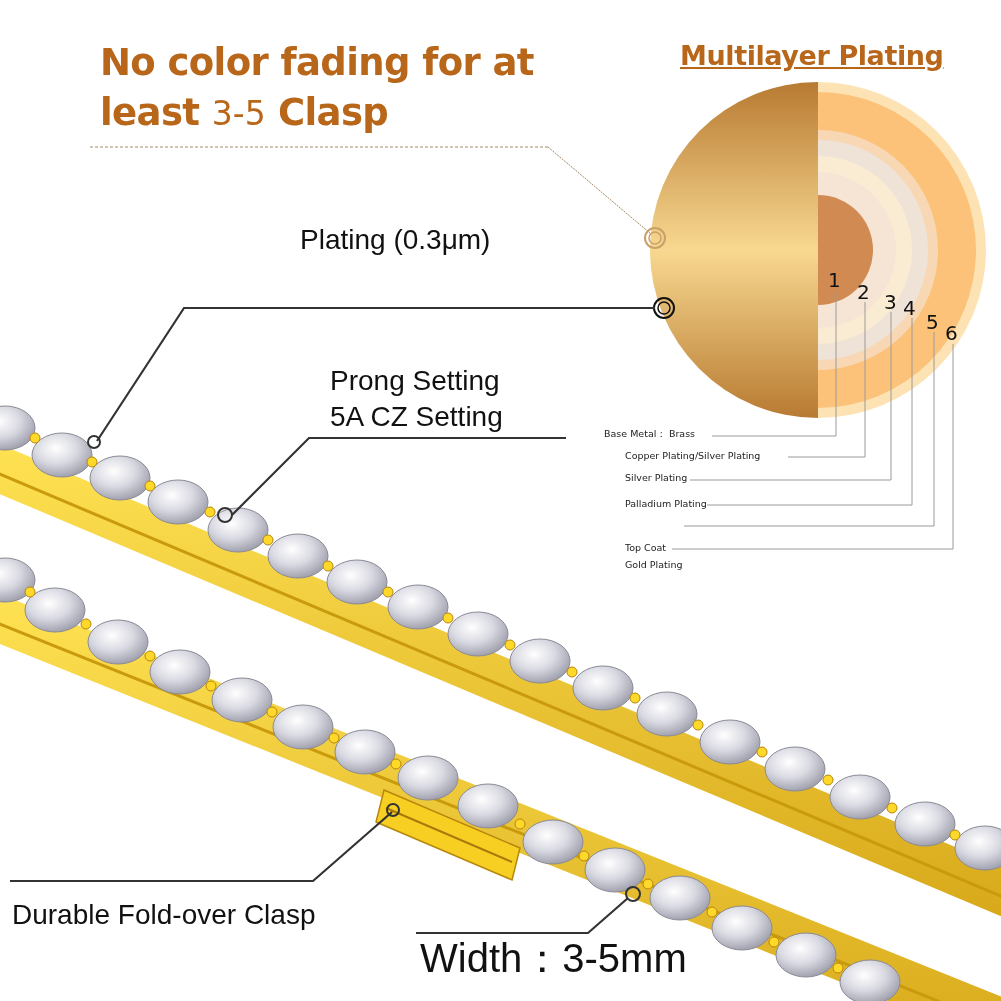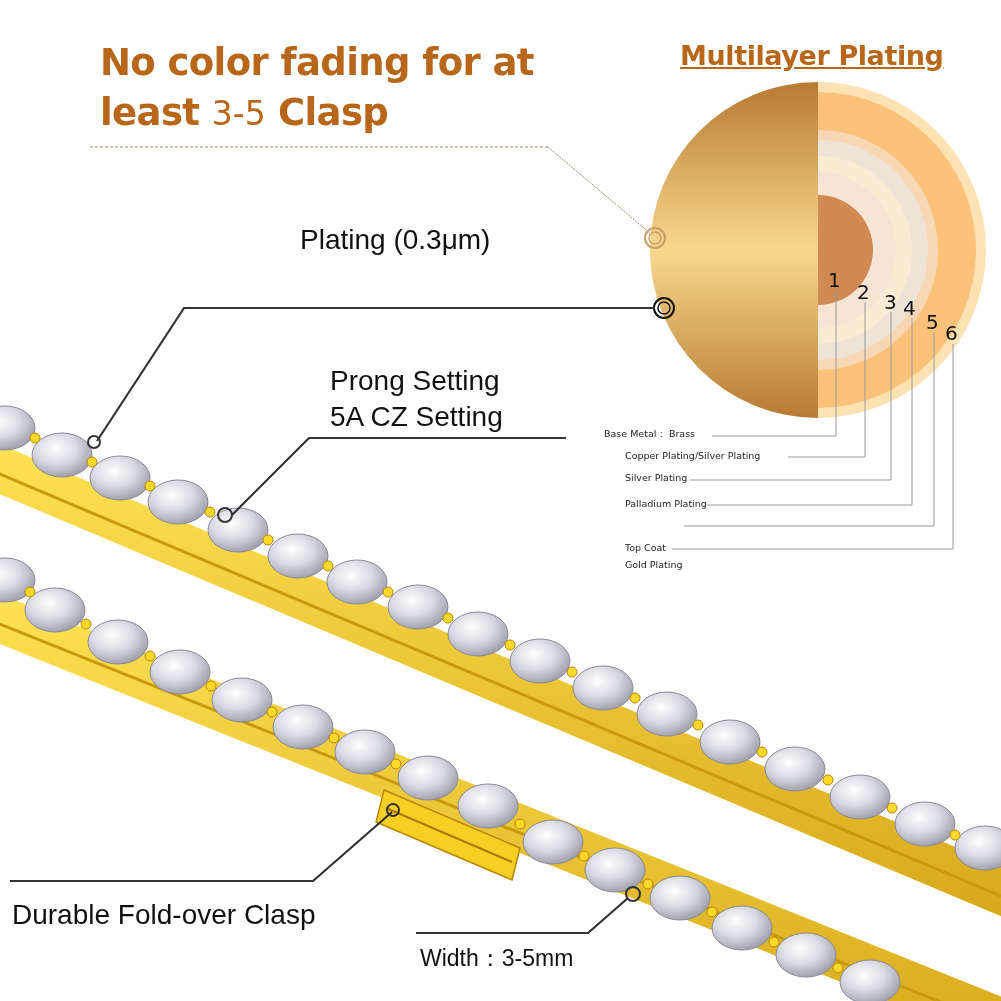--- a/index.html
+++ b/index.html
@@ -196,13 +196,13 @@
 <div class="abs layer-label" style="left:625px; top:542px;">Top Coat</div>
 
 <div class="abs callout" style="left:278px; top:222px;">
   <div style="padding-left:22px;">Plating (0.3μm)</div>
 </div>
 <div class="abs callout" style="left:330px; top:363px;">
   <div>Prong Setting</div>
   <div>5A CZ Setting</div>
 </div>
 <div class="abs callout" style="left:12px; top:897px;text-align:center;">Durable Fold-over Clasp</div>
-<div class="abs callout" style="left:420px; top:940px; font-size:23px;">Width：3-5mm</div>
+<div class="abs callout" style="left:420px; top:940px; font-size:40px;">Width：3-5mm</div>
 
 </body></html>

